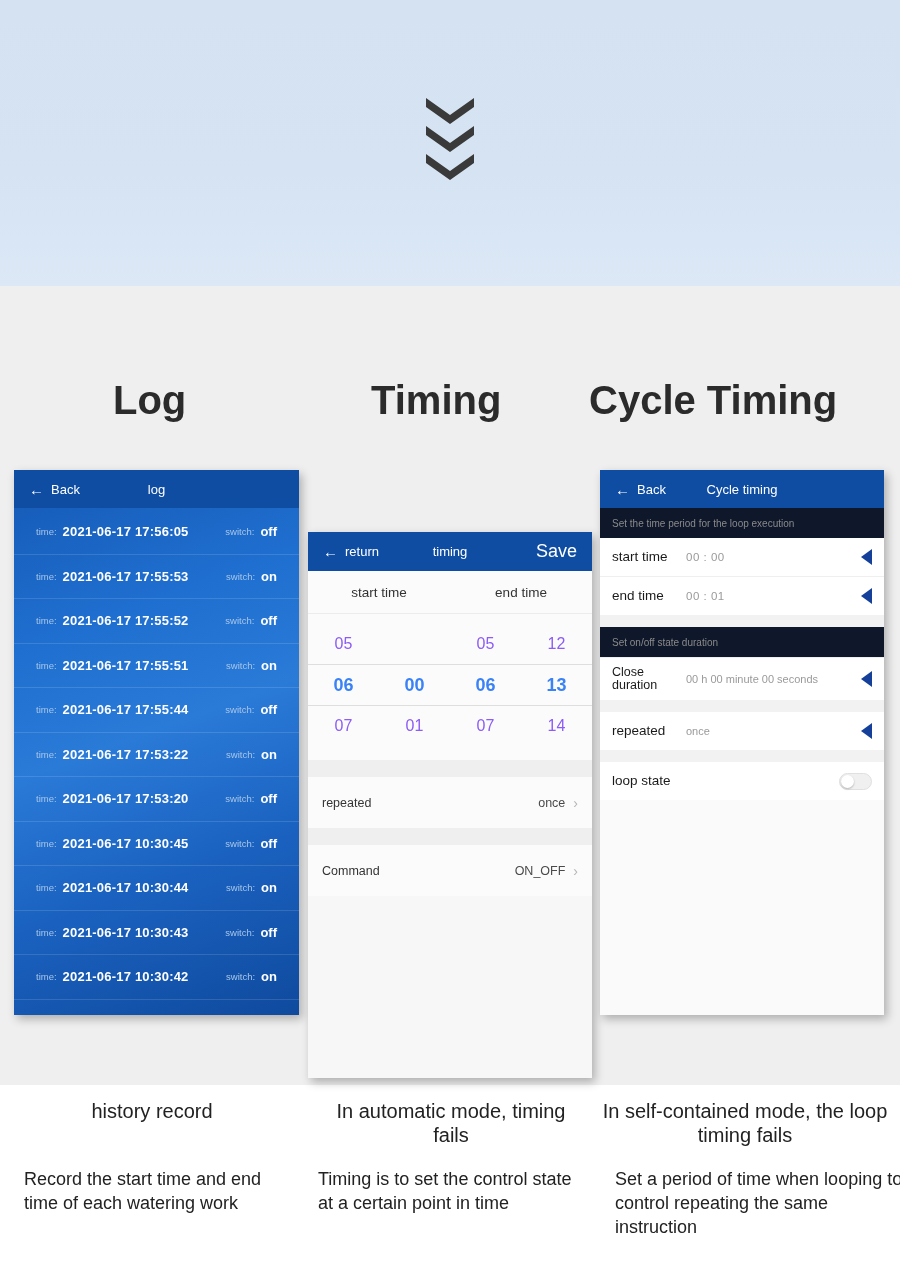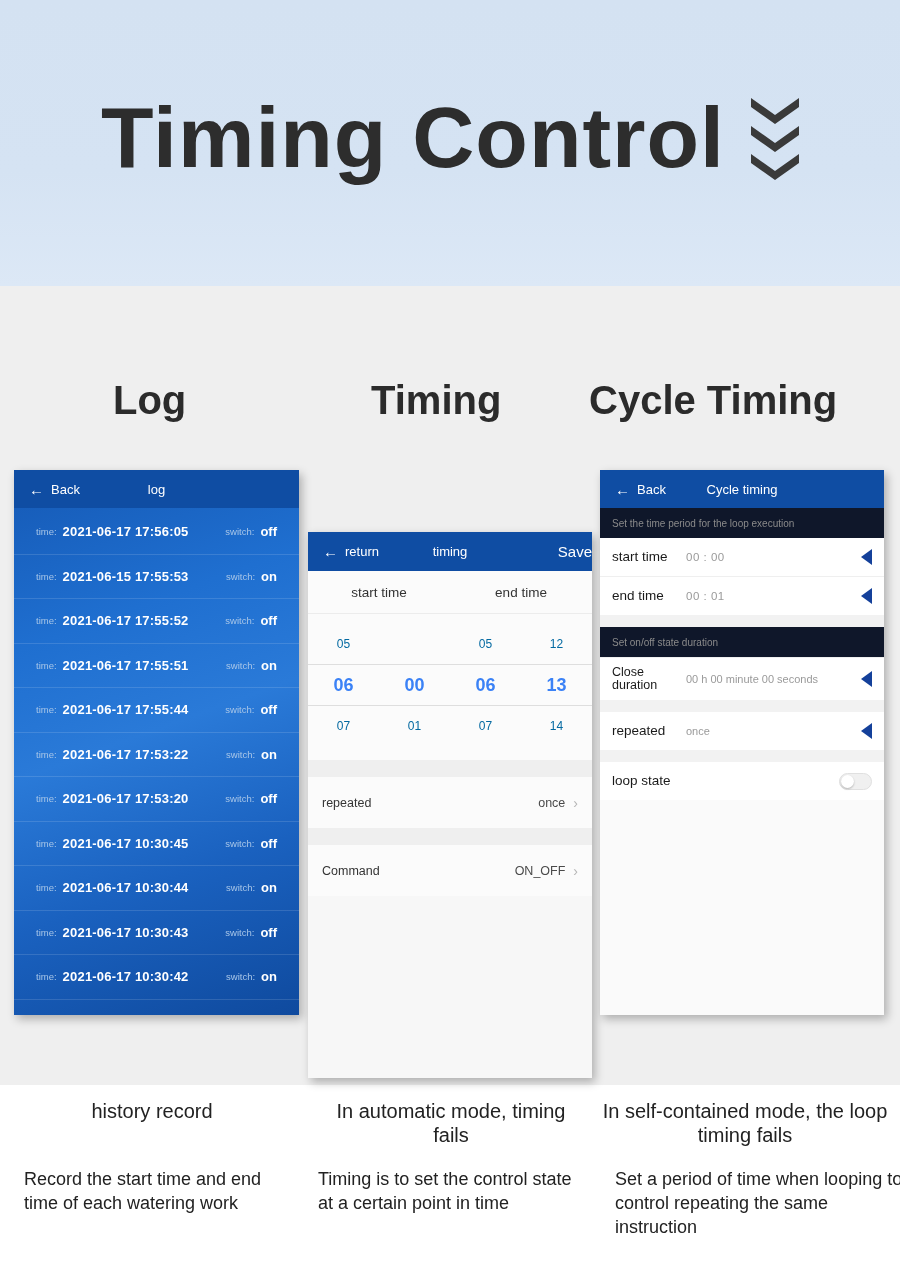--- a/index.html
+++ b/index.html
@@ -81,34 +81,34 @@
 
   
   .panel-timing{
     left:308px;top:532px;width:284px;height:546px;background:#f7f7f7;
   }
   .t-header{
     height:39px;background:#0f4da3;display:flex;align-items:center;position:relative;
   }
   .t-back{display:flex;align-items:center;gap:7px;margin-left:15px;color:#fff;font-size:13px;}
   .t-title{position:absolute;left:0;right:0;text-align:center;color:#fff;font-size:13px;pointer-events:none;}
-  .t-save{margin-left:auto;color:#fff;font-size:15px;z-index:2;text-align:right;}
+  .t-save{margin-left:auto;margin-right:15px;color:#fff;font-size:18px;z-index:2;text-align:right;}
 
   .picker-head{
     display:flex;background:#fbfbfb;height:42px;align-items:center;
     border-bottom:1px solid #ececec;
   }
   .picker-head div{flex:1;text-align:center;font-size:13.5px;color:#333;}
 
   .picker{background:#fbfbfb;padding:10px 0 14px;}
   .p-row{display:flex;height:40px;align-items:center;}
   .p-row.mid{
     border-top:1px solid #dedede;border-bottom:1px solid #dedede;
   }
-  .p-cell{flex:1;text-align:center;font-size:12px;color:#0369a1;}
+  .p-cell{flex:1;text-align:center;font-size:16px;color:#8b5cf6;}
   .p-row.mid .p-cell{color:#3b82f6;font-size:18px;font-weight:bold;}
 
   .t-gap{height:17px;background:#efefef;}
   .t-row{
     height:51px;display:flex;align-items:center;padding:0 14px;background:#fbfbfb;
     box-sizing:border-box;
   }
   .t-row .k{font-size:12.5px;color:#343434;}
   .t-row .v{margin-left:auto;font-size:12.5px;color:#4a4a4a;}
   .chev-r{color:#b6b6b6;font-size:14px;margin-left:8px;}
@@ -168,21 +168,20 @@
   .cap3h{left:600px;top:1100px;width:290px;}
   .cap1b{left:24px;top:1168px;width:256px;}
   .cap2b{left:318px;top:1168px;width:266px;}
   .cap3b{left:600px;top:1168px;width:290px;margin-left:15px;}
 </style>
 </head>
 <body>
 
 <div class="hero">
   <div class="hero-inner">
-    <div class="hero-title">Timing Control</div>
     <div class="chev-stack">
       <svg class="chev" viewBox="0 0 48 26">
         <polygon points="0,0 24,17 48,0 48,9 24,26 0,9" fill="#3a3a3a"></polygon>
       </svg>
       <svg class="chev" viewBox="0 0 48 26">
         <polygon points="0,0 24,17 48,0 48,9 24,26 0,9" fill="#3a3a3a"></polygon>
       </svg>
       <svg class="chev" viewBox="0 0 48 26">
         <polygon points="0,0 24,17 48,0 48,9 24,26 0,9" fill="#3a3a3a"></polygon>
       </svg>
@@ -211,21 +210,21 @@
   <div class="log-list" id="log-list">
       <div class="log-row">
         <span class="lbl">time:</span>
         <span class="val">2021-06-17 17:56:05</span>
         <span class="log-spacer"></span>
         <span class="sw-lbl">switch:</span>
         <span class="sw-val">off</span>
       </div>
       <div class="log-row">
         <span class="lbl">time:</span>
-        <span class="val">2021-06-15 17:55:53</span>
+        <span class="val">2021-06-17 17:55:53</span>
         <span class="log-spacer"></span>
         <span class="sw-lbl">switch:</span>
         <span class="sw-val">on</span>
       </div>
       <div class="log-row">
         <span class="lbl">time:</span>
         <span class="val">2021-06-17 17:55:52</span>
         <span class="log-spacer"></span>
         <span class="sw-lbl">switch:</span>
         <span class="sw-val">off</span>

